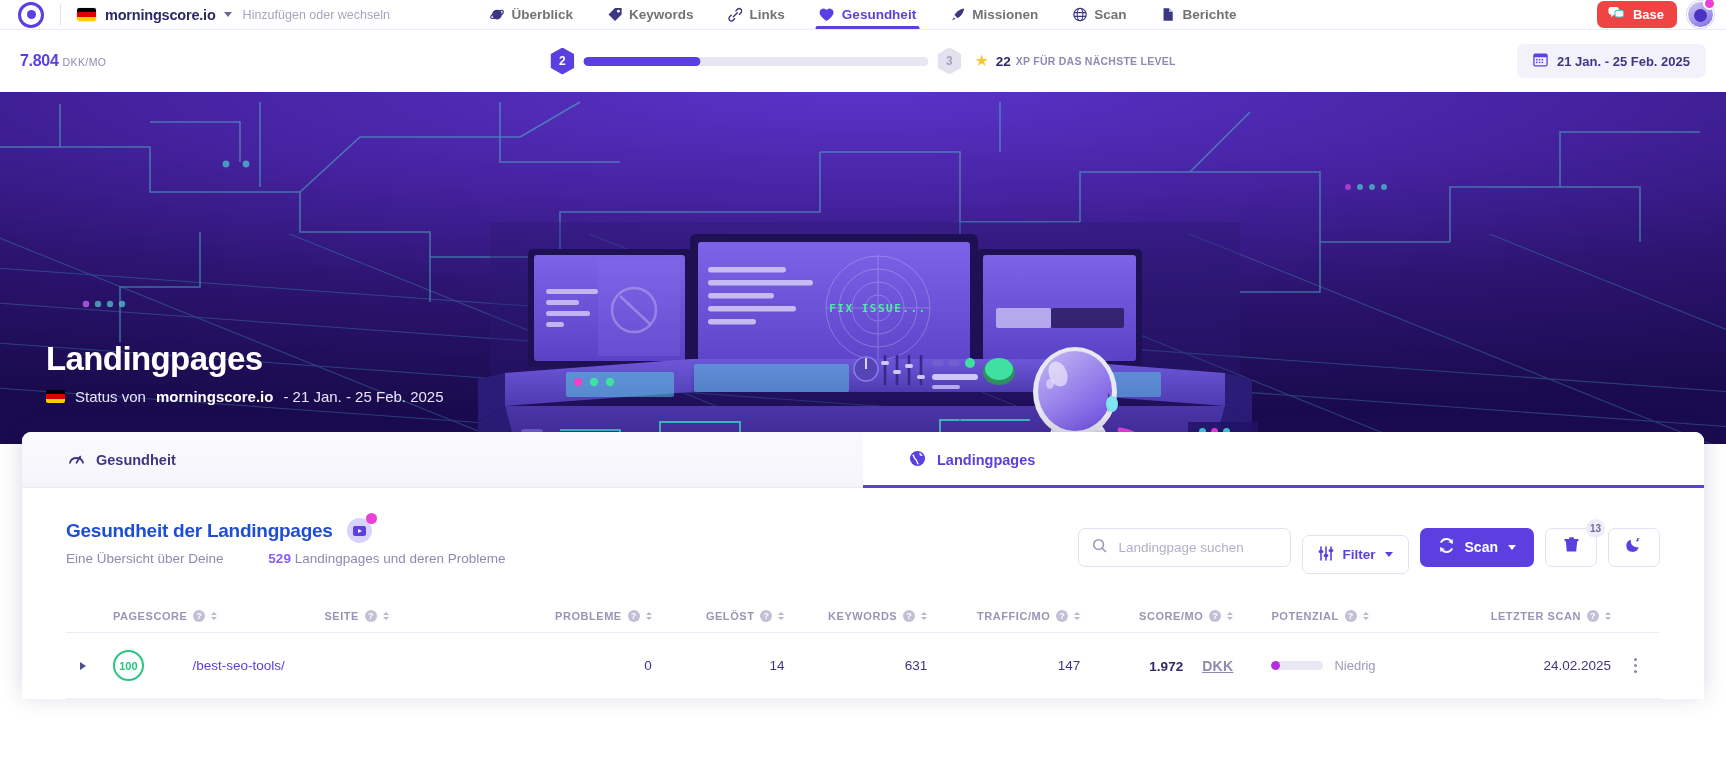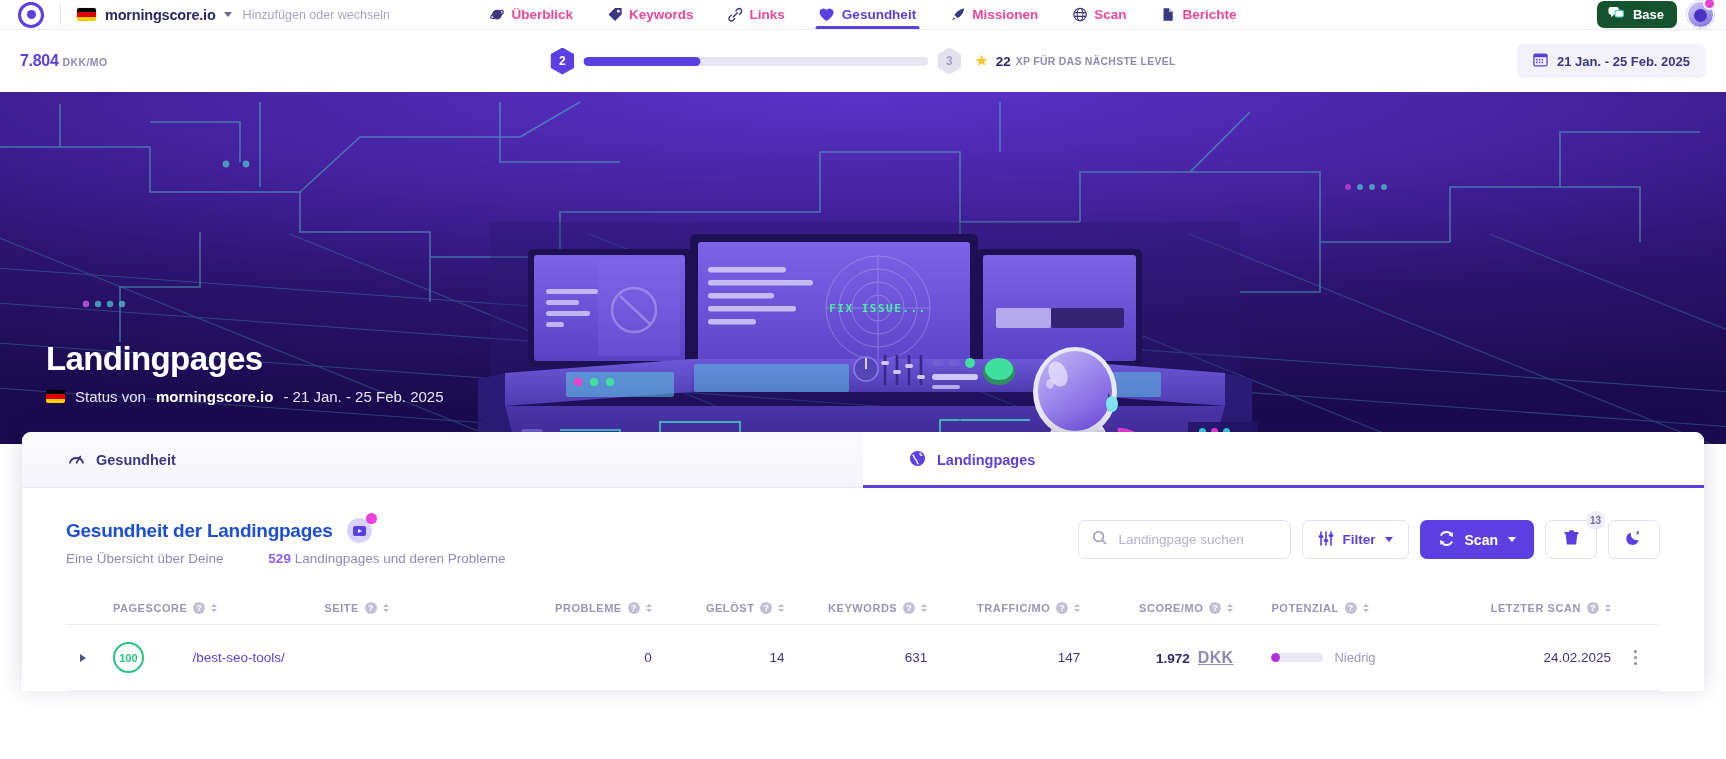--- a/index.html
+++ b/index.html
@@ -40,33 +40,33 @@
     border-top:5px solid #6b6896;margin-left:8px;flex:none;
   }
   .add-switch{font-size:12.5px;color:#a7a4c0;margin-left:11px;white-space:nowrap;}
 
   .nav-items{
     position:absolute;left:50%;transform:translateX(-50%);
     display:flex;align-items:center;gap:0; height:100%;
   }
   .nav-item{
     display:flex;align-items:center;gap:7px;height:100%;
-    padding:0 17px;font-size:13.5px;font-weight:700;color:#ec4899;
+    padding:0 17px;font-size:13.5px;font-weight:700;color:#737373;
     cursor:pointer;position:relative;white-space:nowrap;
   }
   .nav-item.active{color:#5b3fe0;}
   .nav-item.active:after{
     content:"";position:absolute;left:14px;right:14px;bottom:0;height:3px;
     background:#5b3fe0;border-radius:2px 2px 0 0;
   }
   .nav-item svg{display:block;}
 
   .nav-right{margin-left:auto;display:flex;align-items:center;gap:10px;padding-right:12px;}
   .base-btn{
-    display:flex;align-items:center;gap:9px;background:#14532d;color:#ffffff;
+    display:flex;align-items:center;gap:9px;background:#ef4444;color:#ffffff;
     border-radius:7px;padding:5px 13px 5px 11px;font-size:13px;font-weight:700;cursor:pointer;
   }
   .avatar-wrap{position:relative;width:27px;height:27px;flex:none;}
   .avatar{
     width:27px;height:27px;border-radius:50%;
     background:linear-gradient(150deg,#cfc8f5 0%,#a79bec 55%,#7d6ade 100%);
     border:1.5px solid #ffffff;box-shadow:0 0 0 1px #ded9f5;
     display:flex;align-items:flex-end;justify-content:center;overflow:hidden;
   }
   .avatar .head{width:13px;height:13px;border-radius:50%;background:#4b32c3;margin-bottom:5px;}
@@ -74,21 +74,21 @@
     position:absolute;top:-4px;right:-2px;width:13px;height:13px;border-radius:50%;
     background:#e93fd6;border:2px solid #ffffff;
   }
 
   
   .subbar{
     position:relative;height:62px;display:flex;align-items:center;
     background:#ffffff;padding:0 20px;
   }
   .revenue{font-size:16px;font-weight:700;color:#5b3fe0;letter-spacing:-.3px;}
-  .revenue small{font-size:10.5px;color:#8e8bb0;font-weight:700;margin-left:4px;letter-spacing:.4px;margin-top:16px;}
+  .revenue small{font-size:10.5px;color:#8e8bb0;font-weight:400;margin-left:4px;letter-spacing:.4px;margin-top:16px;}
 
   .xp-wrap{
     position:absolute;left:50%;transform:translateX(-50%);
     display:flex;align-items:center;gap:0;
   }
   .lvl-hex{
     width:24px;height:27px;display:flex;align-items:center;justify-content:center;
     font-size:12px;font-weight:700;color:#ffffff;background:#5b3fe0;flex:none;
     clip-path:polygon(50% 0%,100% 25%,100% 75%,50% 100%,0% 75%,0% 25%);
   }
@@ -177,21 +177,21 @@
     border:1px solid #e3e1ef;border-radius:7px;padding:18px 13px;background:#ffffff;
   }
   .search-box input{
     border:0;outline:0;flex:1;font-size:13.5px;color:#3b3780;background:transparent;
     font-family:"Liberation Sans",sans-serif;
   }
   .search-box input::placeholder{color:#b3b0c8;}
   .btn-outline{
     display:flex;align-items:center;gap:9px;height:39px;padding:0 15px;
     border:1px solid #e3e1ef;border-radius:7px;background:#ffffff;
-    font-size:13.5px;font-weight:700;color:#5b3fe0;cursor:pointer;white-space:nowrap;
+    font-size:13.5px;font-weight:700;color:#5b3fe0;cursor:pointer;white-space:nowrap;margin-top:15px;
   }
   .btn-primary{
     display:flex;align-items:center;gap:10px;height:39px;padding:0 18px;
     background:#5b3fe0;border-radius:7px;color:#ffffff;
     font-size:14px;font-weight:700;cursor:pointer;white-space:nowrap;
   }
   .icon-btn{
     position:relative;width:52px;height:39px;border:1px solid #e3e1ef;border-radius:7px;
     background:#ffffff;display:flex;align-items:center;justify-content:center;
     color:#5b3fe0;cursor:pointer;
@@ -235,21 +235,21 @@
     border-left:6px solid #50508a;margin-left:14px;cursor:pointer;
   }
   .score-ring{
     width:31px;height:31px;border-radius:50%;border:2px solid #29c57f;
     display:flex;align-items:center;justify-content:center;
     font-size:11px;font-weight:700;color:#29c57f;
   }
   .page-link{color:#5b3fe0;font-size:13.5px;text-decoration:none;cursor:pointer;}
   .num{text-align:right;color:#3b3780;}
   .money b{font-weight:700;color:#2c2a66;}
-  .money span{font-size:16px;color:#8e8bb0;font-weight:700;margin-left:8px;letter-spacing:.3px;text-decoration:underline;}
+  .money span{font-size:14px;color:#8e8bb0;font-weight:700;margin-left:19px;letter-spacing:.3px;text-decoration:underline;}
   .pot-wrap{display:flex;align-items:center;gap:11px;}
   .pot-bar{width:52px;height:9px;border-radius:6px;background:#e9e7f3;overflow:hidden;flex:none;}
   .pot-fill{height:100%;background:#b22ee0;border-radius:6px;}
   .pot-label{font-size:13px;color:#9d9ab6;}
   .kebab{
     display:flex;flex-direction:column;gap:3px;align-items:center;cursor:pointer;
   }
   .kebab i{width:3.2px;height:3.2px;border-radius:50%;background:#8a87a8;display:block;}
 </style>
 </head>

